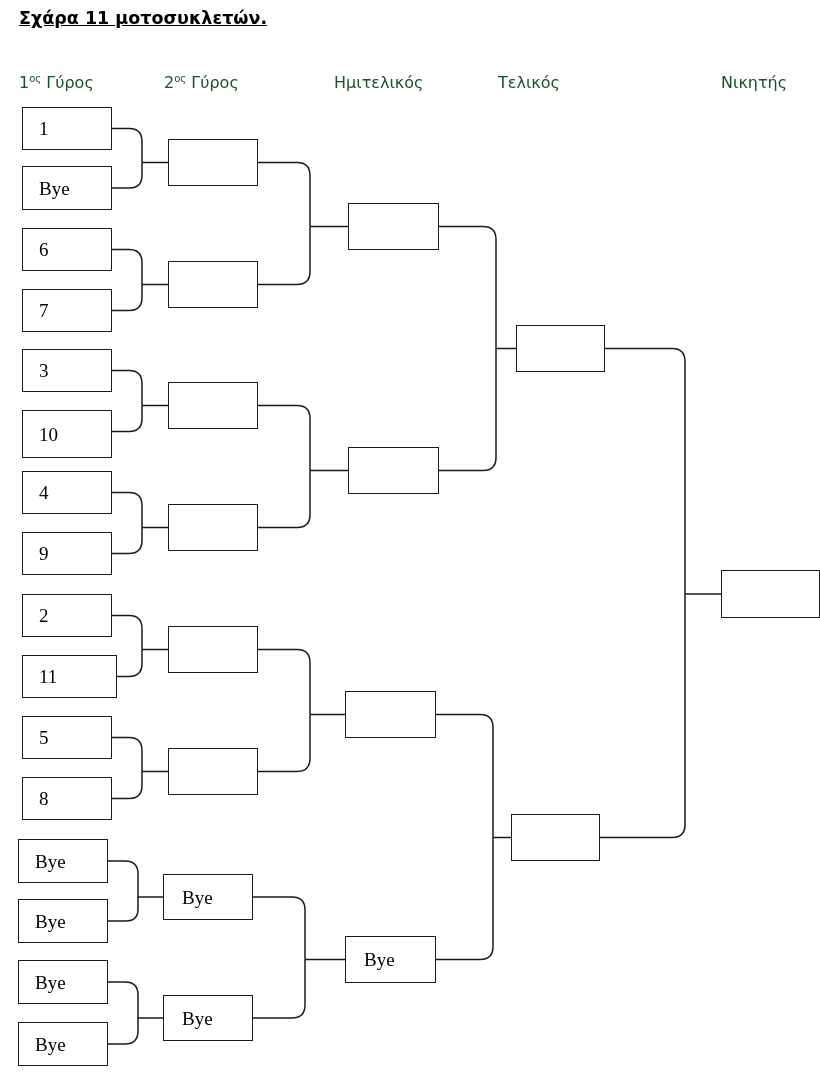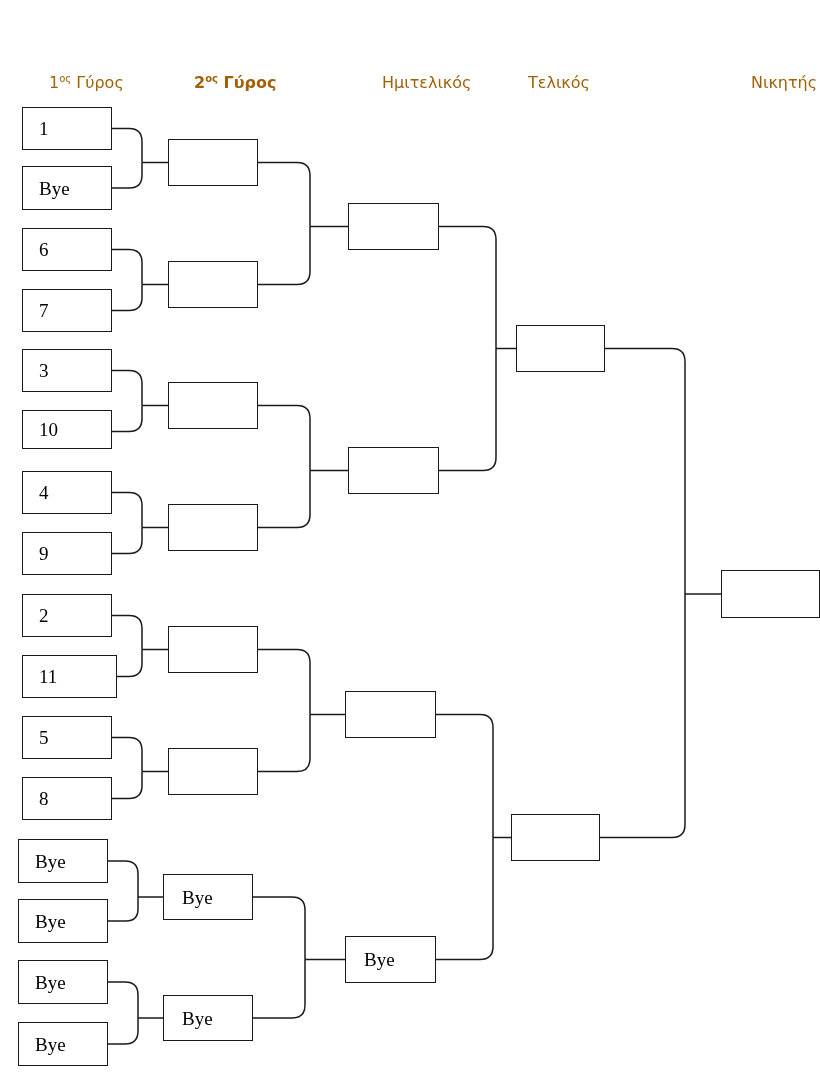--- a/index.html
+++ b/index.html
@@ -29,24 +29,23 @@
     color: #000;
     text-decoration: underline;
     white-space: nowrap;
     letter-spacing: 0px;
   }
   .col-header {
     position: absolute;
     font-family: "DejaVu Sans", sans-serif;
     font-weight: normal;
     font-size: 16px;
-    color: #a16207;
+    color: #14532d;
     white-space: nowrap;
     top: 73px;
-    margin-left: 30px;
   }
   .col-header sup {
     font-size: 10px;
     vertical-align: super;
     line-height: 0;
   }
   svg.lines {
     position: absolute;
     left: 0;
     top: 0;
@@ -79,28 +78,29 @@
     font-size: 19px;
     padding-left: 18px;
   }
   .node.r1 .lbl { padding-left: 16px; }
 </style>
 </head>
 <body>
 
 <div id="root">
 
+  <div class="title">Σχάρα 11 μοτοσυκλετών.</div>
 
   <div class="col-header" style="left:19px;">
     <span>1</span><sup>ος</sup><span> Γύρος</span>
   </div>
-  <div class="col-header" style="left:164px;font-weight:bold;">
+  <div class="col-header" style="left:164px;">
     <span>2</span><sup>ος</sup><span> Γύρος</span>
   </div>
-  <div class="col-header" style="left:352px;">Ημιτελικός</div>
+  <div class="col-header" style="left:334px;">Ημιτελικός</div>
   <div class="col-header" style="left:498px;">Τελικός</div>
   <div class="col-header" style="left:721px;">Νικητής</div>
 
   <svg class="lines" viewBox="0 0 820 1079" xmlns="http://www.w3.org/2000/svg">
     <g fill="none" stroke="#1a1a1a" stroke-width="1.5" id="connector-group">
         <path d="M 112 128.5 L 129 128.5 Q 142 128.5 142 141.5 L 142 162.5" fill="none" stroke="#1a1a1a" stroke-width="1.5"></path>
         <path d="M 112 188 L 129.25 188 Q 142 188 142 175.25 L 142 162.5" fill="none" stroke="#1a1a1a" stroke-width="1.5"></path>
         <path d="M 142 162.5 L 168 162.5" fill="none" stroke="#1a1a1a" stroke-width="1.5"></path>
         <path d="M 112 249.5 L 129 249.5 Q 142 249.5 142 262.5 L 142 284.5" fill="none" stroke="#1a1a1a" stroke-width="1.5"></path>
         <path d="M 112 310.5 L 129 310.5 Q 142 310.5 142 297.5 L 142 284.5" fill="none" stroke="#1a1a1a" stroke-width="1.5"></path>
@@ -156,21 +156,21 @@
       </div>
       <div class="node r1 " style="left: 22px; top: 228px; width: 90px; height: 43px;">
         <span class="lbl">6</span>
       </div>
       <div class="node r1 " style="left: 22px; top: 289px; width: 90px; height: 43px;">
         <span class="lbl">7</span>
       </div>
       <div class="node r1 " style="left: 22px; top: 349px; width: 90px; height: 43px;">
         <span class="lbl">3</span>
       </div>
-      <div class="node r1 " style="left: 22px; top: 410px; width: 90px; height: 39px;">
+      <div class="node r1 " style="left: 22px; top: 410px; width: 90px; height: 48px;">
         <span class="lbl">10</span>
       </div>
       <div class="node r1 " style="left: 22px; top: 471px; width: 90px; height: 43px;">
         <span class="lbl">4</span>
       </div>
       <div class="node r1 " style="left: 22px; top: 532px; width: 90px; height: 43px;">
         <span class="lbl">9</span>
       </div>
       <div class="node r1 " style="left: 22px; top: 594px; width: 90px; height: 43px;">
         <span class="lbl">2</span>

